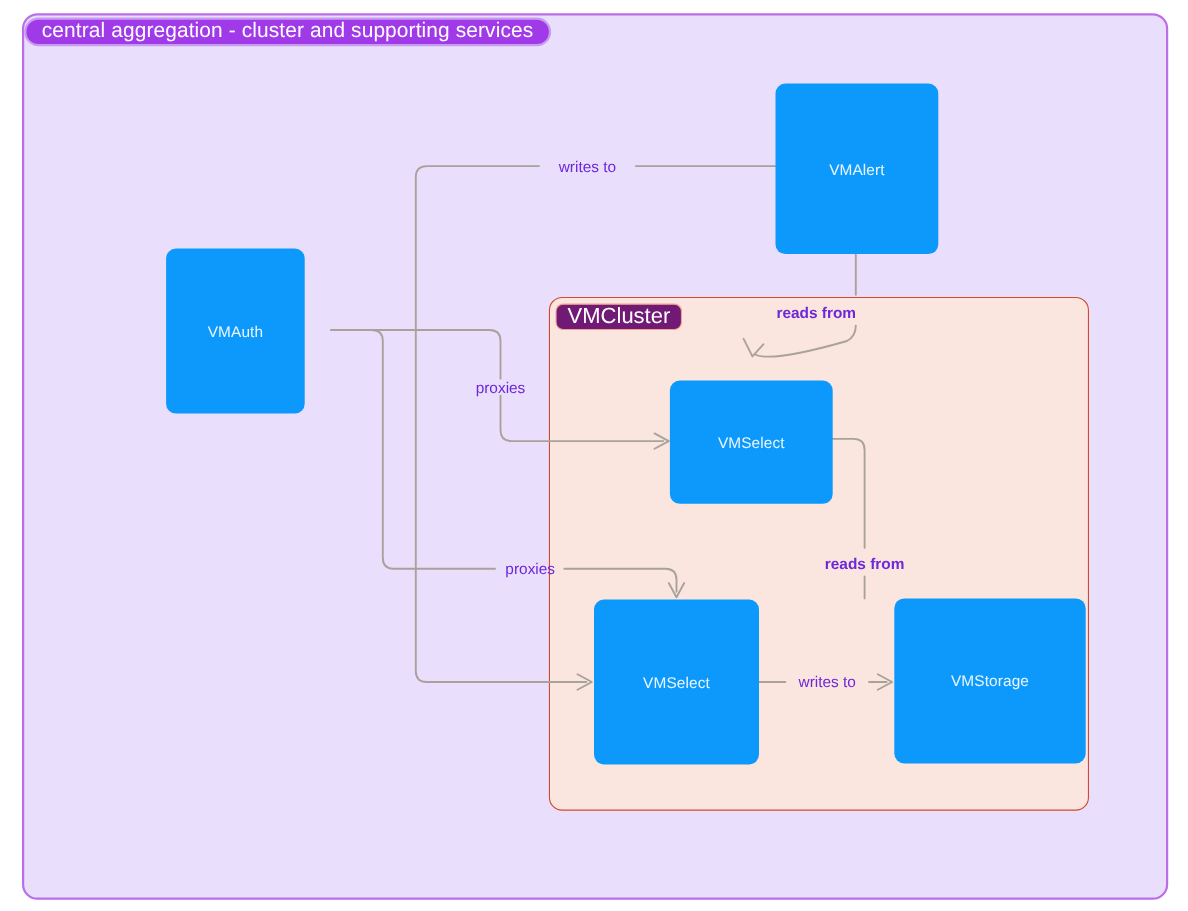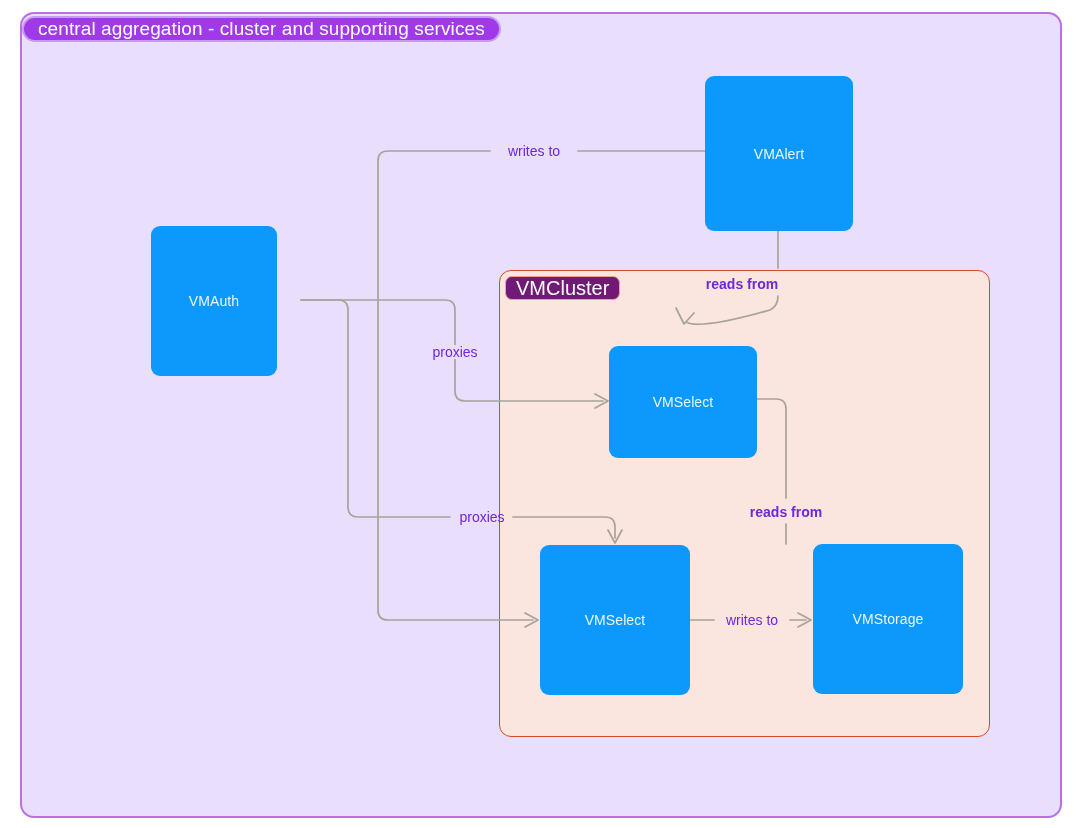--- a/index.html
+++ b/index.html
@@ -200,17 +200,17 @@
   </div>
 
   <div class="node" style="left:609px; top:346px; width:148px; height:112px;">
     <span>VMSelect</span>
   </div>
 
   <div class="node" style="left:540px; top:545px; width:150px; height:150px;">
     <span>VMSelect</span>
   </div>
 
-  <div class="node" style="left:813px; top:544px; width:150px; height:150px;">
+  <div class="node" style="left:813px; top:544px; width:174px; height:150px;">
     <span>VMStorage</span>
   </div>
 
 </div>
 
 </body></html>

